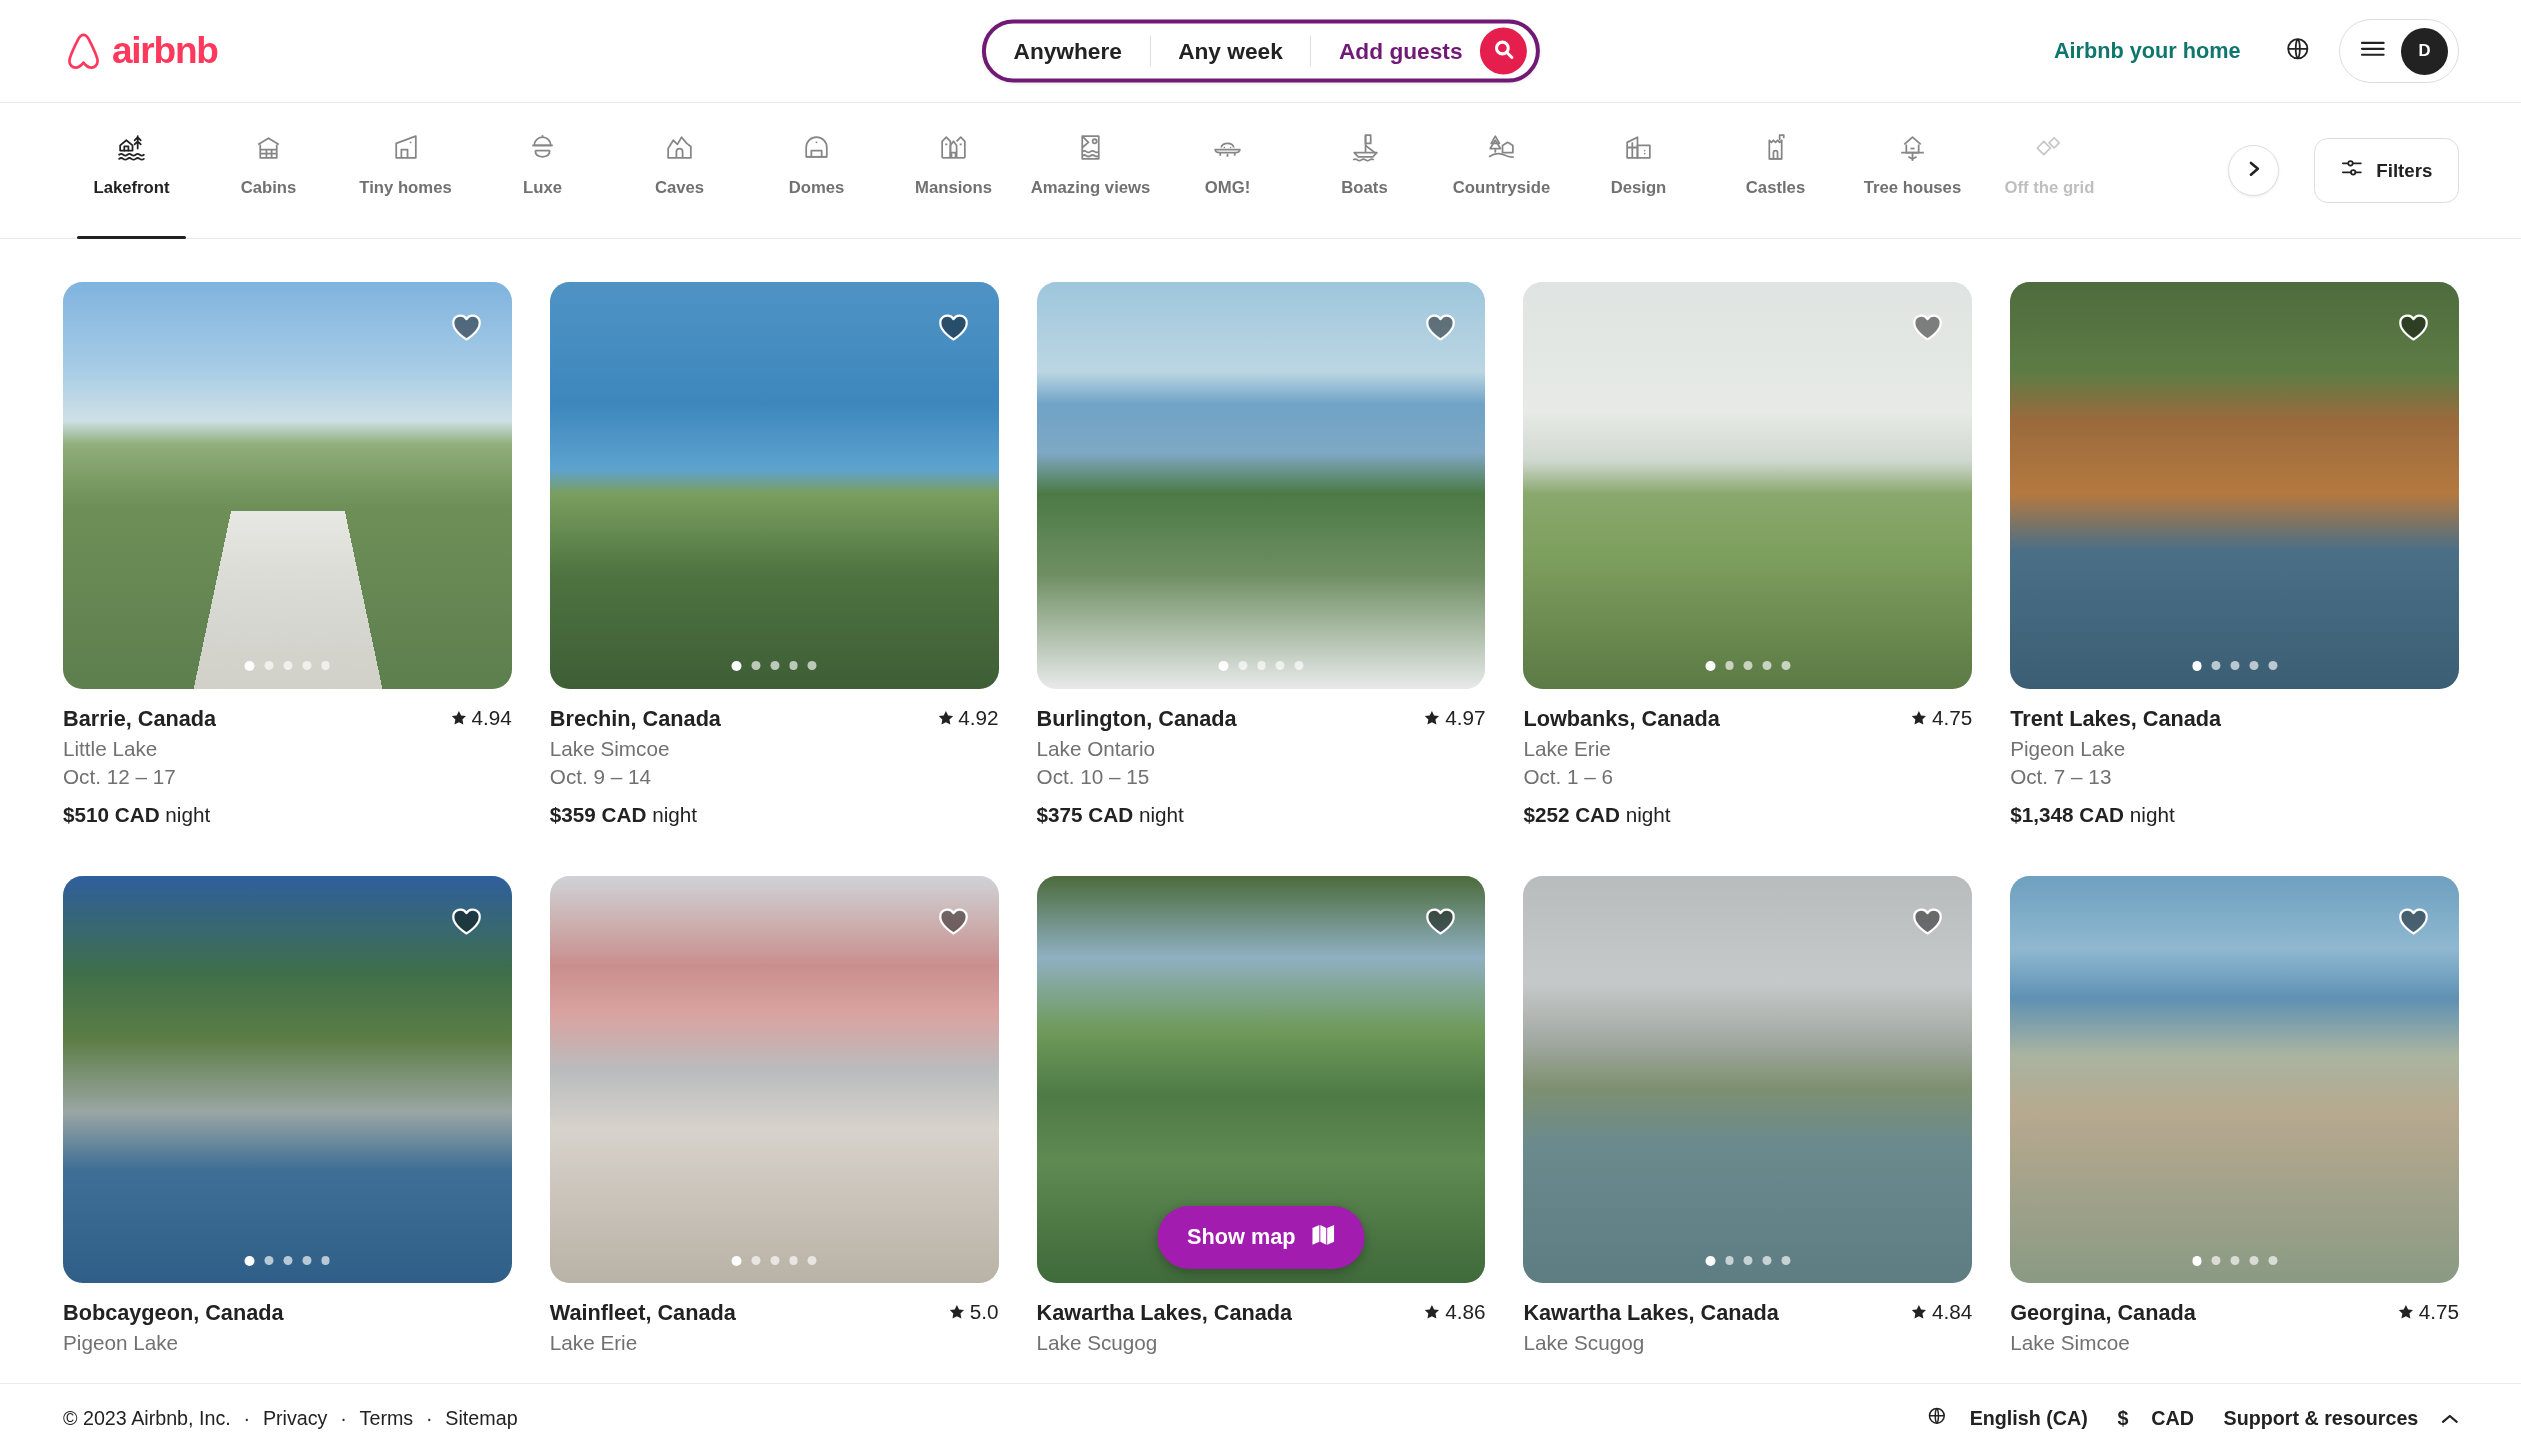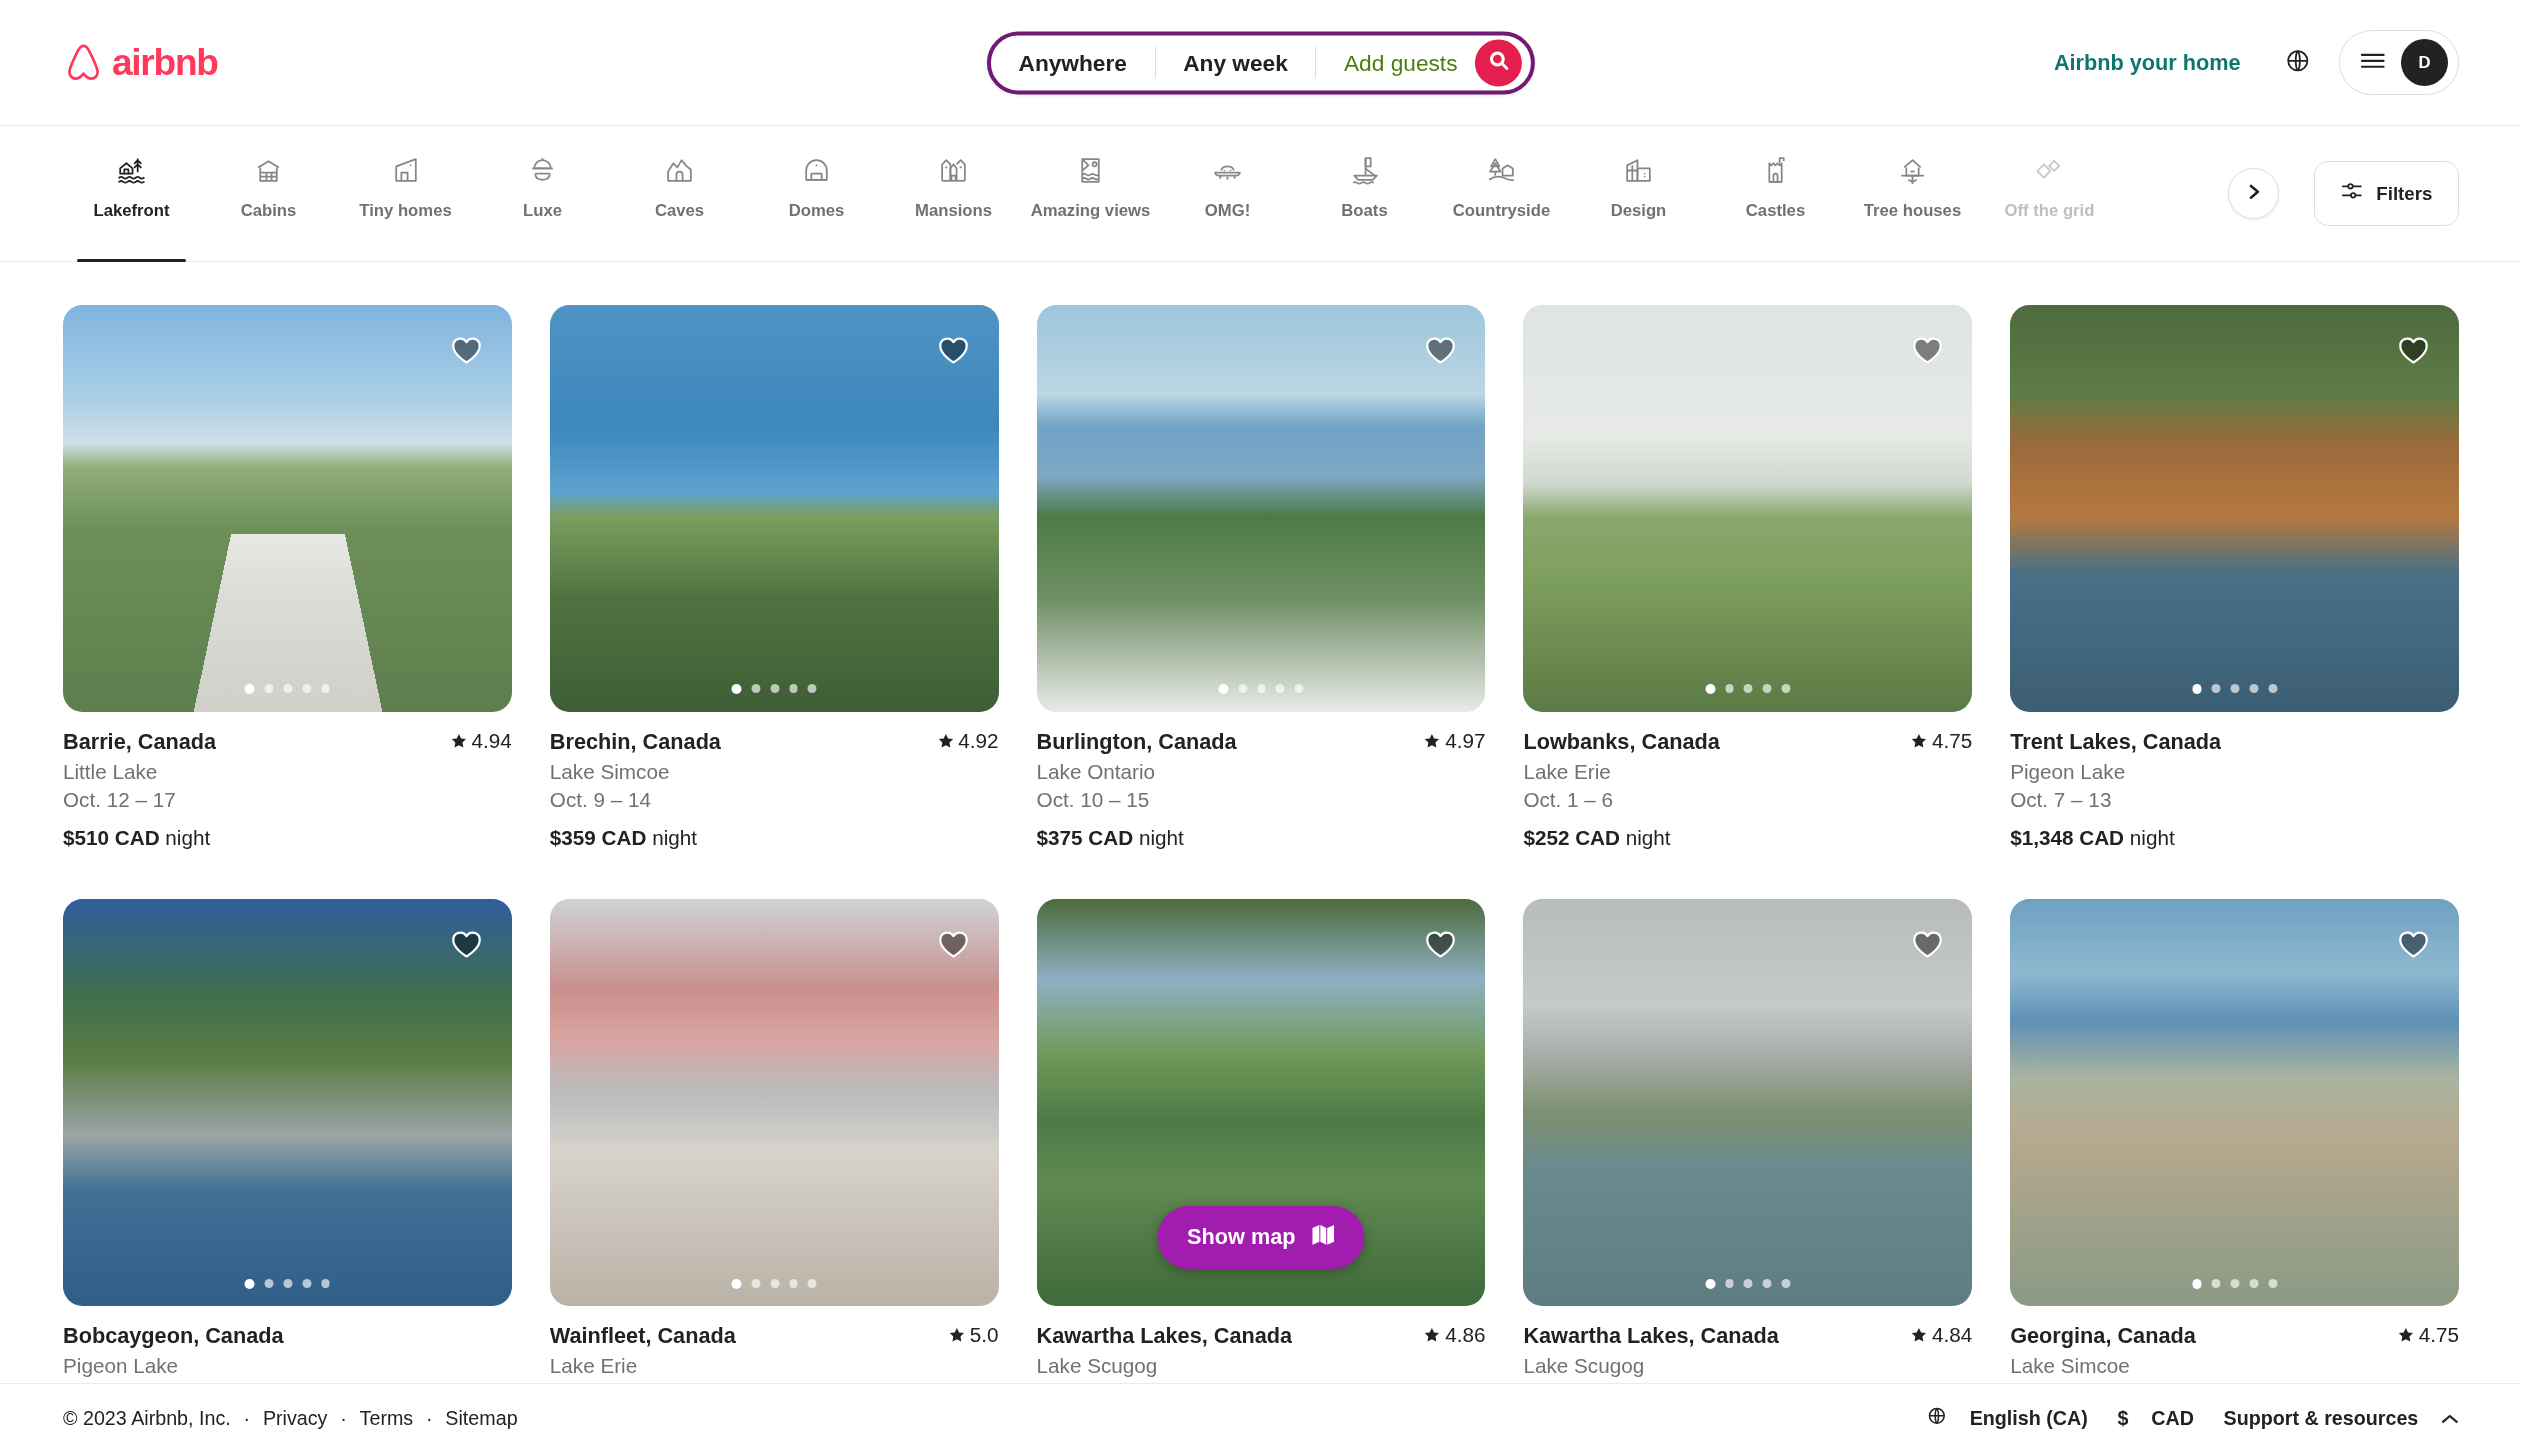--- a/index.html
+++ b/index.html
@@ -6,21 +6,21 @@
   html, body {
     width: 2522px; height: 1452px;
     font-family: "Liberation Sans", sans-serif;
     background: #ffffff; color: #222222;
     overflow: hidden;
   }
   body { position: relative; }
 
   
   .header {
-    height: 126px;
+    height: 103px;
     display: flex; align-items: center;
     padding: 0 63px;
     border-bottom: 1px solid #ebebeb;
     position: relative;
     background: #fff;
   }
   .logo {
     display: flex; align-items: center; gap: 7.9px;
     color: #FF385C;
     flex: 0 0 auto;
@@ -37,21 +37,21 @@
     border-radius: 39px;
     box-shadow: 0 1px 3.9px rgba(0,0,0,0.10);
     background: #fff;
     padding: 0 8.9px 0 0;
   }
   .sb-seg {
     font-size: 22.7px; font-weight: 600; color: #222;
     padding: 0 27.6px; height: 63px; line-height: 63px;
     white-space: nowrap; border-radius: 39px;
   }
-  .sb-seg.muted { font-weight: 400; color: #4d7c0f; padding-right: 17.7px; }
+  .sb-seg.muted { font-weight: 700; color: #701a75; padding-right: 17.7px; }
   .sb-div { width: 1px; height: 31.5px; background: #dddddd; }
   .sb-search-btn {
     width: 47px; height: 47px; border-radius: 50%;
     background: #e61e4d;
     display: flex; align-items: center; justify-content: center;
     flex: 0 0 auto;
   }
 
   .header-right {
     margin-left: auto; display: flex; align-items: center; gap: 5.9px;

